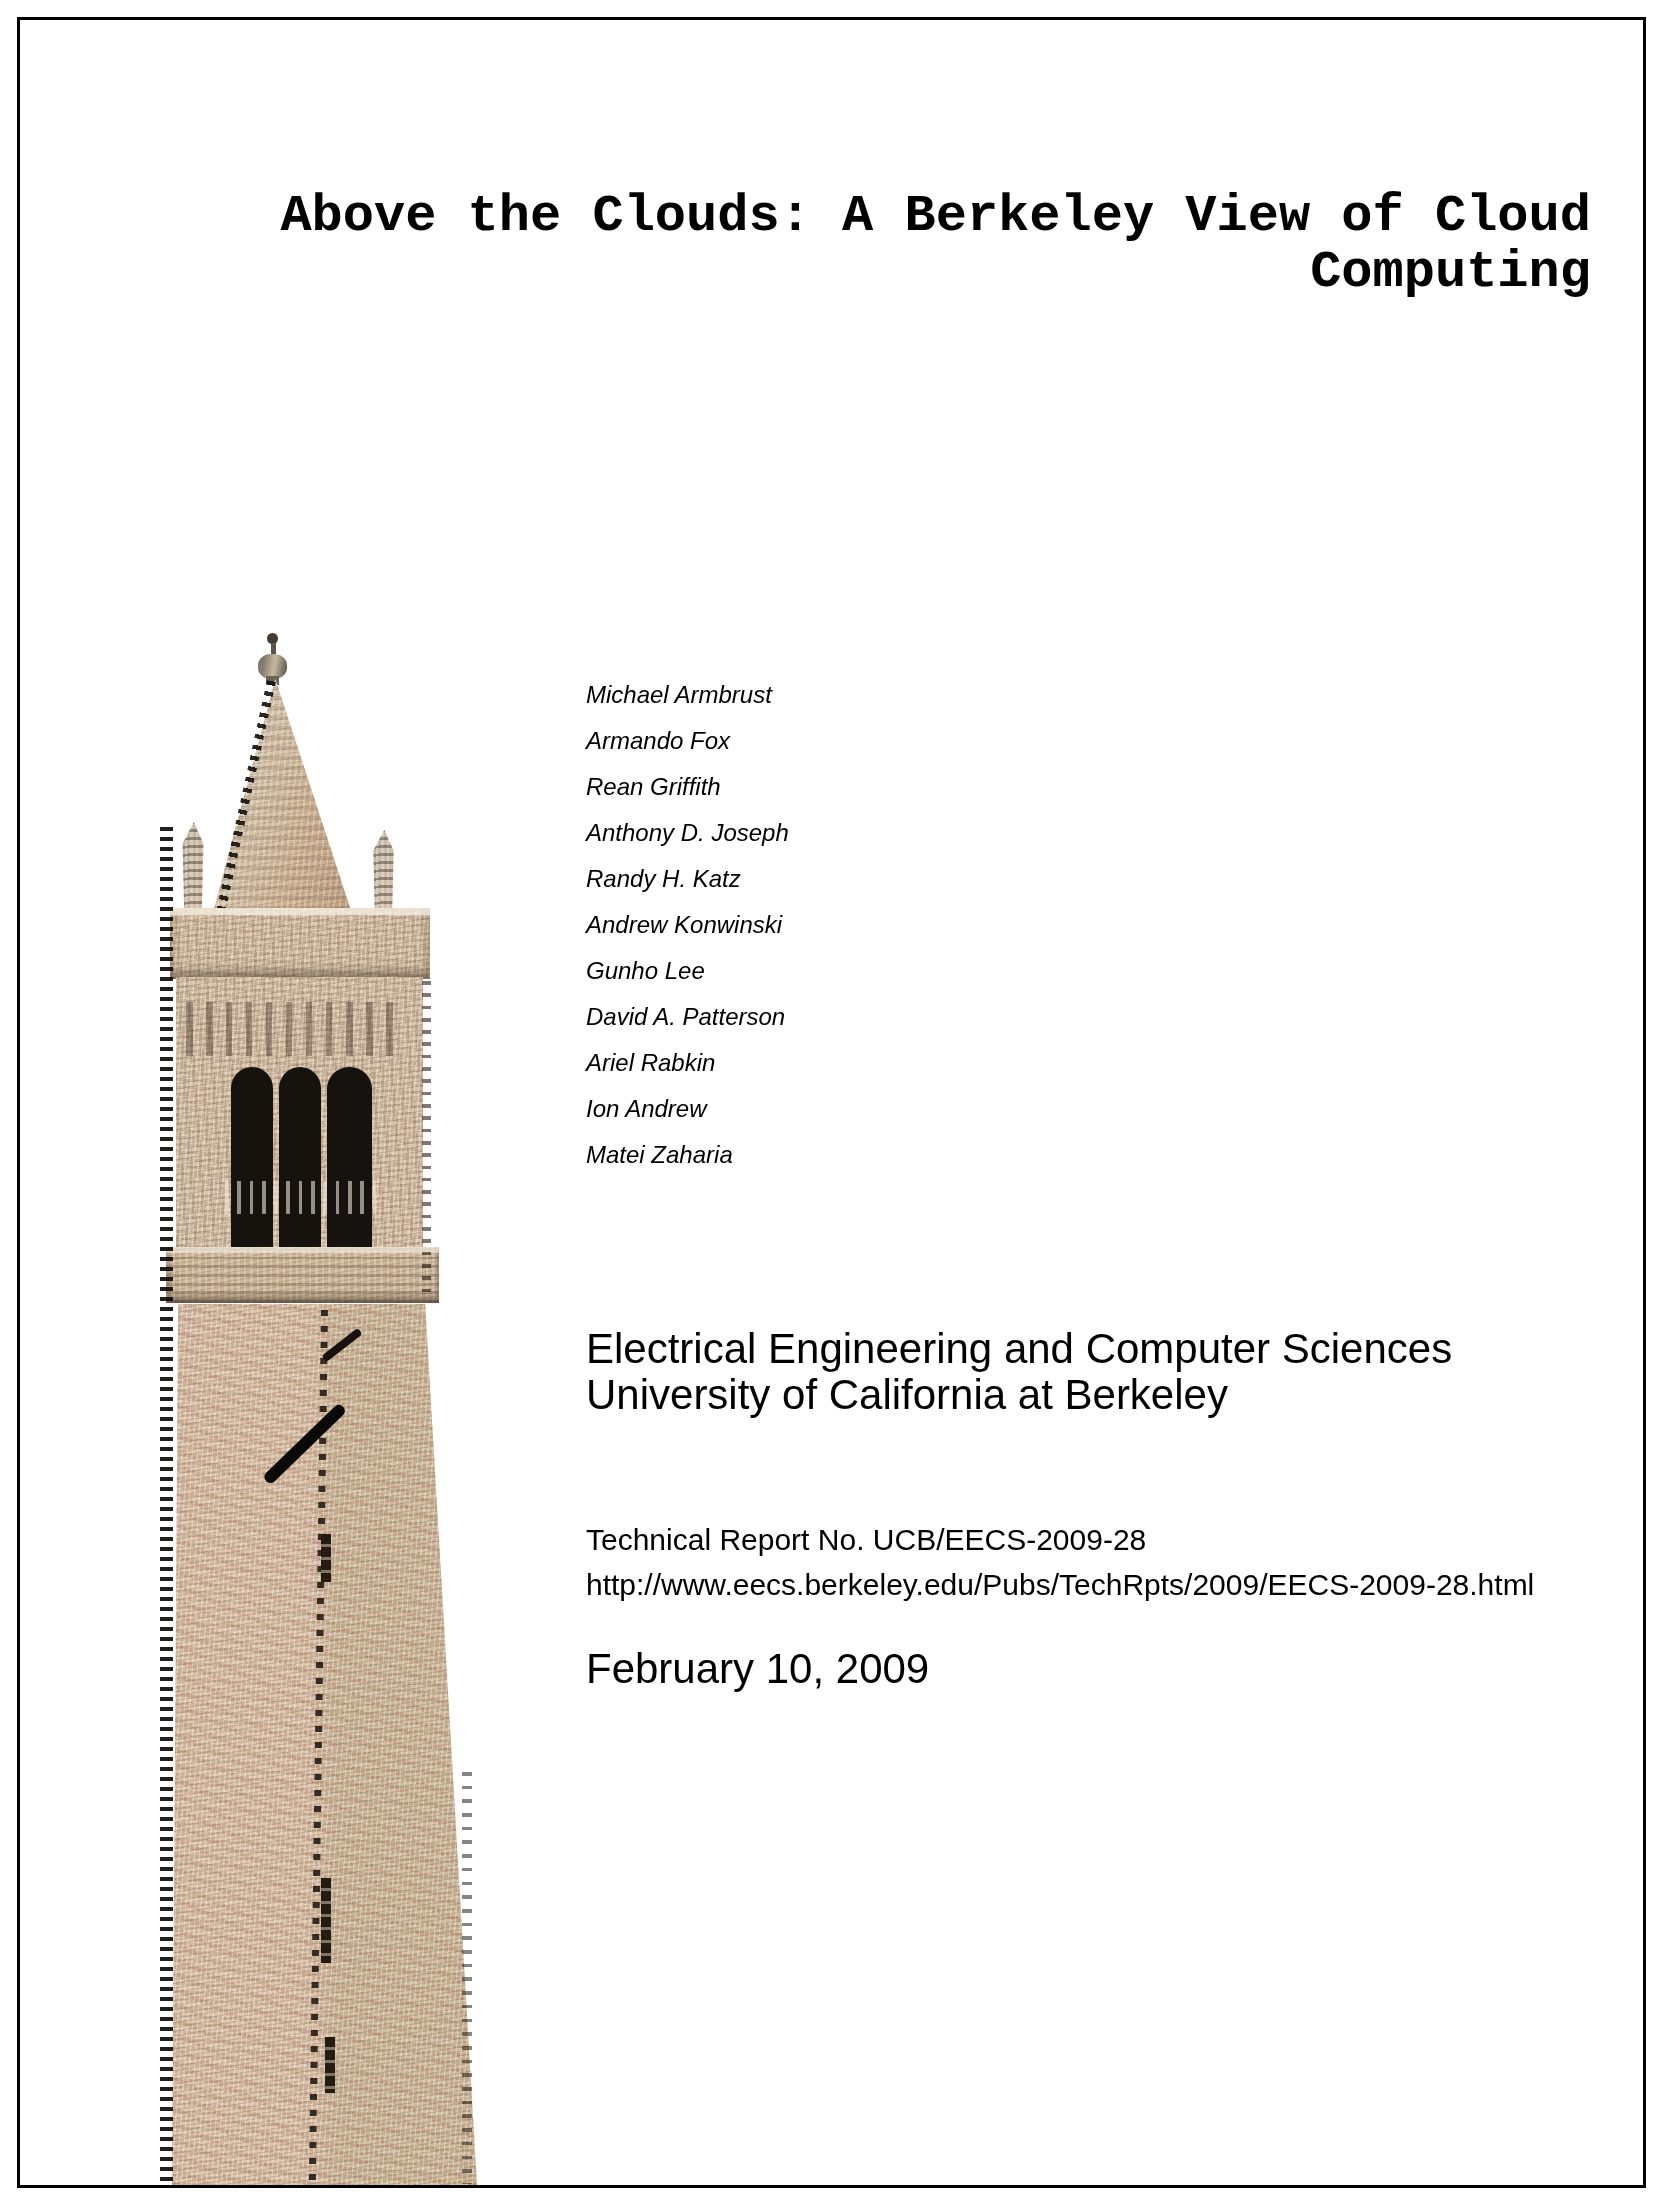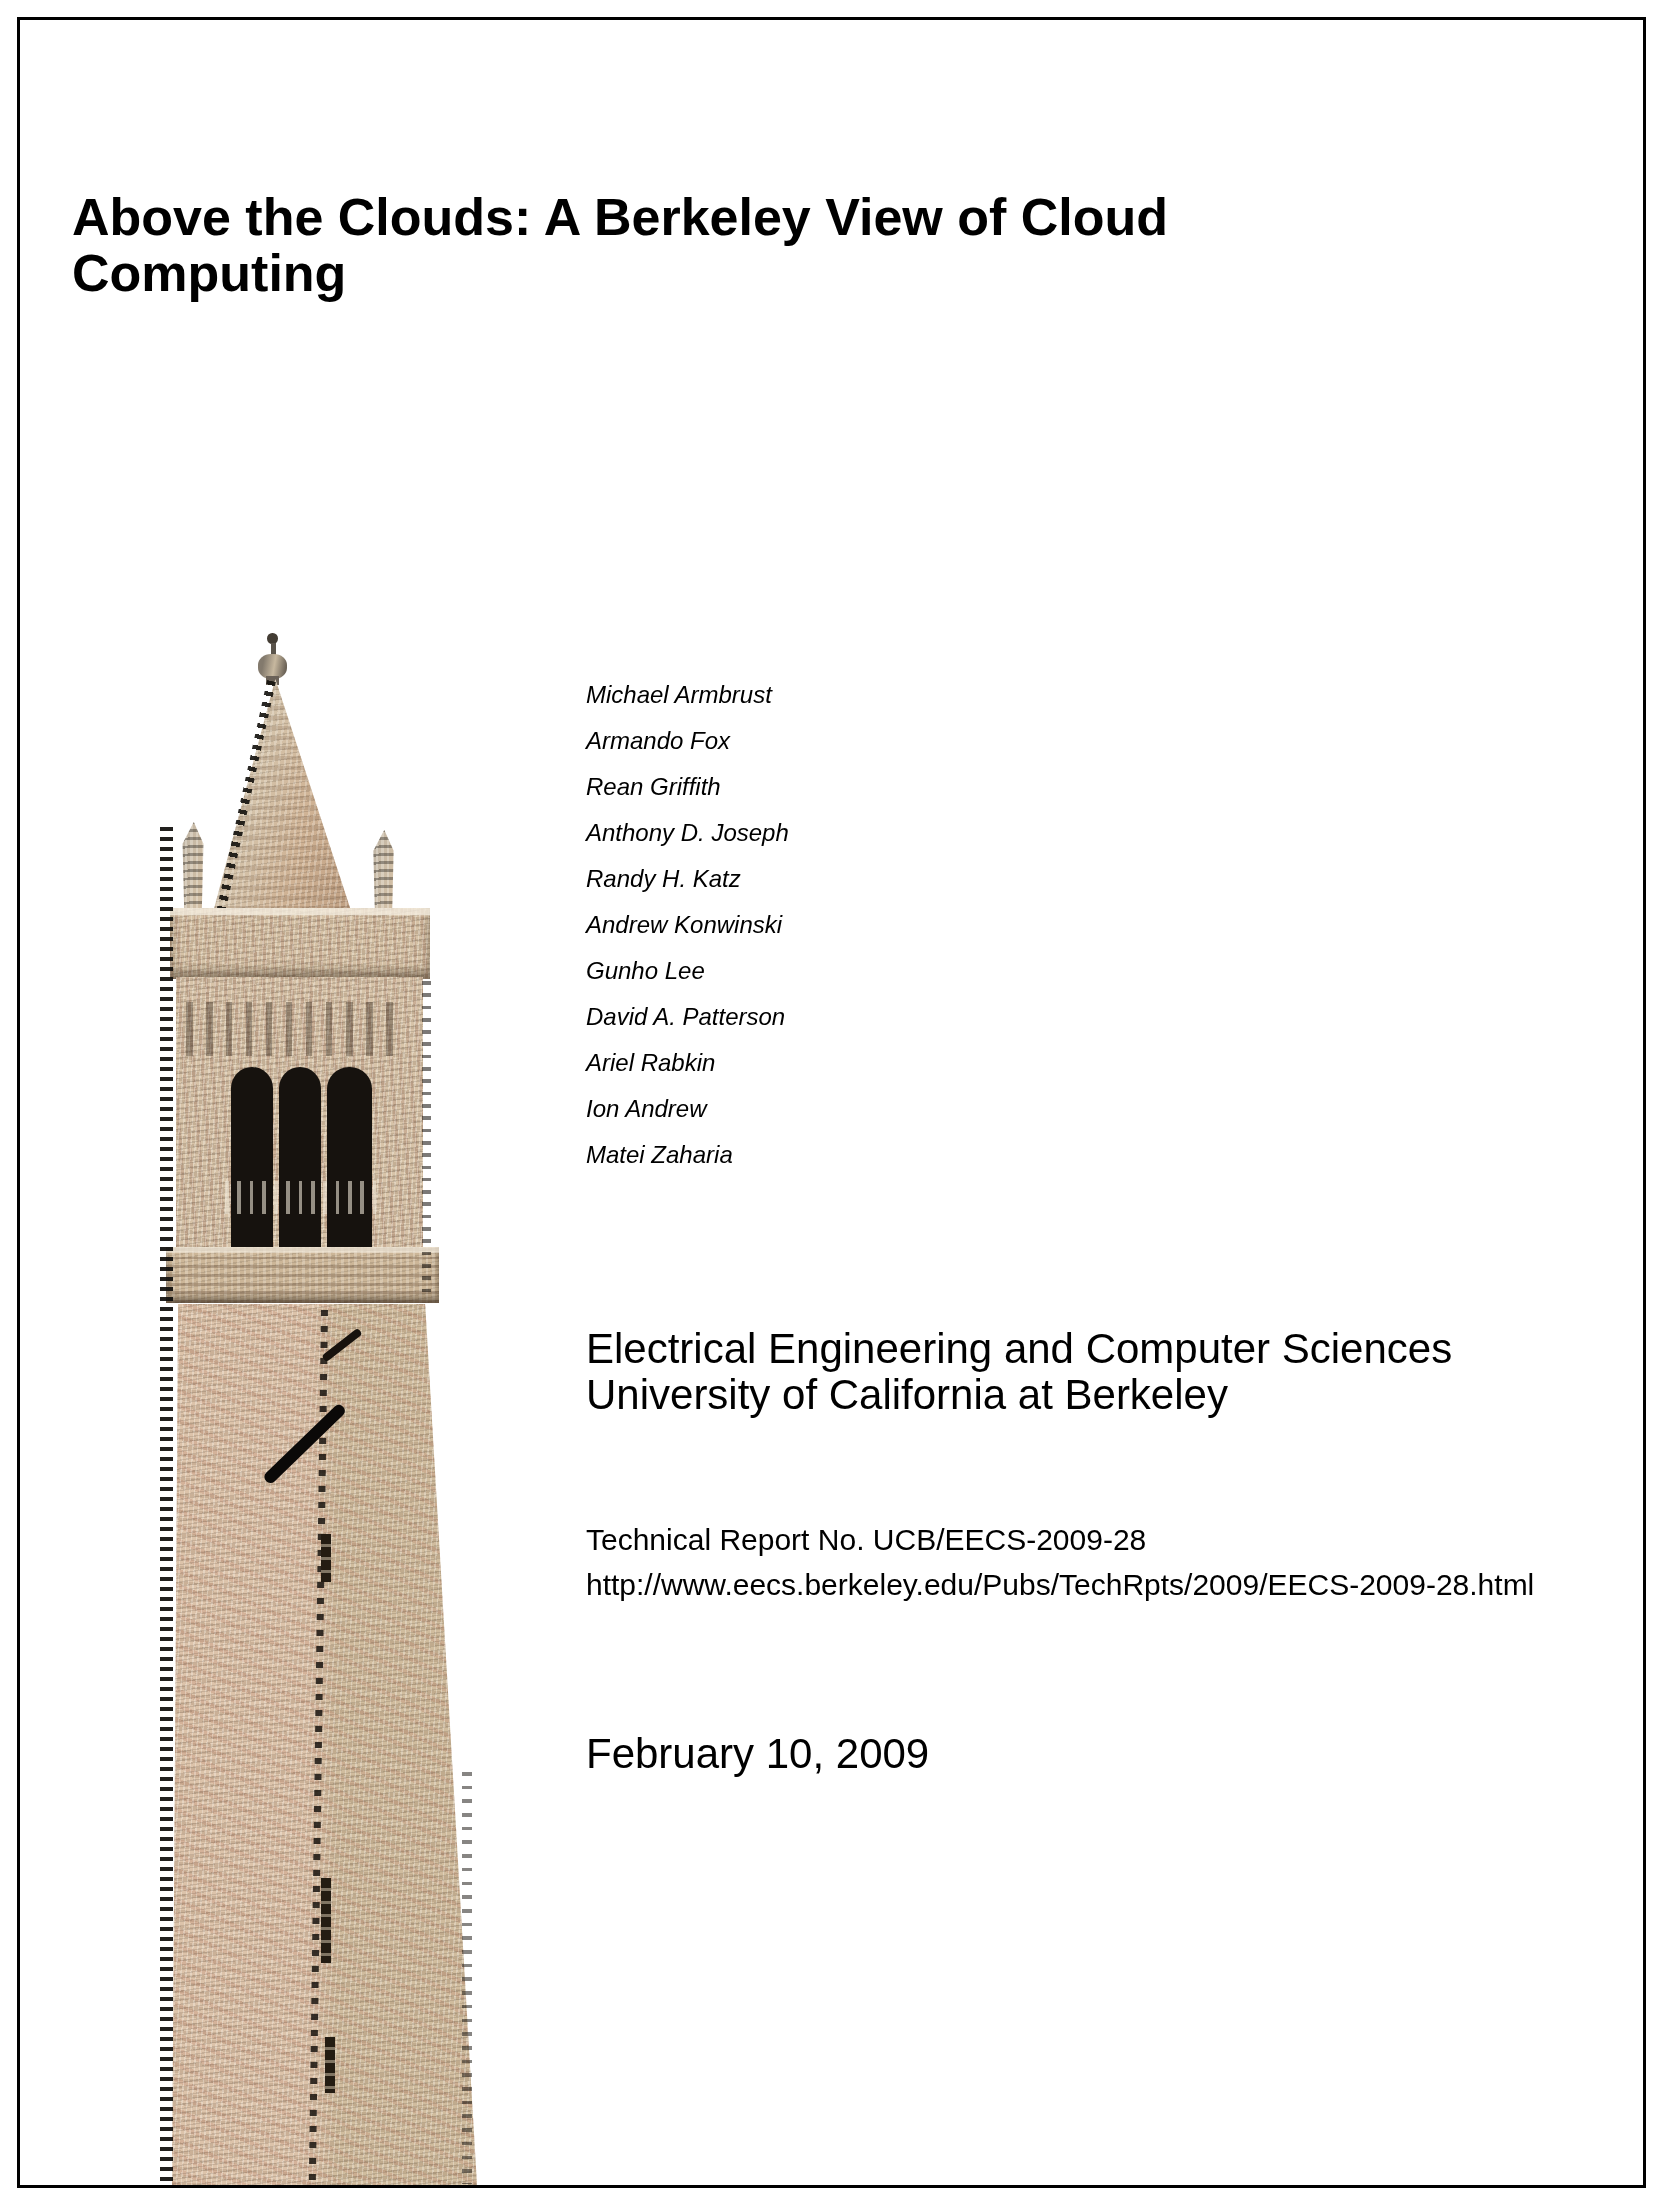--- a/index.html
+++ b/index.html
@@ -17,39 +17,40 @@
     left: 16.6px; top: 16.6px; right: 16.6px; bottom: 16.6px;
     border: 3.6px solid #000000;
     z-index: 10;
     pointer-events: none;
   }
 
   
   .title {
     position: absolute;
     left: 72px; right: 72px; top: 189px;
-    text-align: left;
+    text-align: right;
     font-size: 52px; font-weight: bold; line-height: 56px;
     z-index: 3;
+    font-family: Liberation Mono, monospace;
   }
   .authors {
     position: absolute;
     left: 586px; top: 672px;
     font-size: 24px; font-style: italic; line-height: 46px;
     z-index: 3;
   }
   .institution {
     position: absolute;
     left: 586px; top: 1326px;
     font-size: 42px; line-height: 46px;
     z-index: 3;
   }
   .report-no  { position: absolute; left: 586px; top: 1521px; font-size: 30px; line-height: 38px; z-index: 3; }
   .report-url { position: absolute; left: 586px; top: 1566px; font-size: 30px; line-height: 38px; z-index: 3; }
-  .date       { position: absolute; left: 586px; top: 1731px; font-size: 42px; line-height: 45px; z-index: 3; }
+  .date       { position: absolute; left: 586px; top: 1646px; font-size: 42px; line-height: 45px; z-index: 3; }
 
   
   .tower {
     position: absolute;
     left: 153px; top: 630px;
     width: 330px; height: 1555px;
     z-index: 2;
     overflow: hidden;
   }
   .tower * { position: absolute; }

